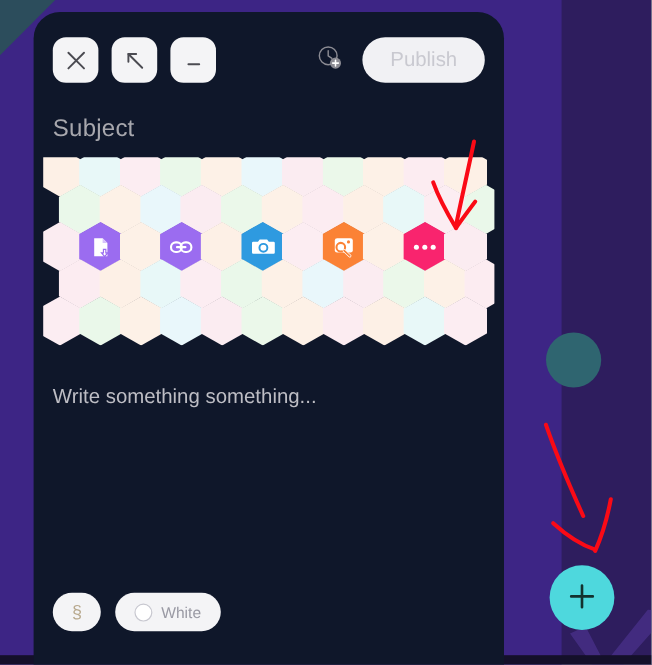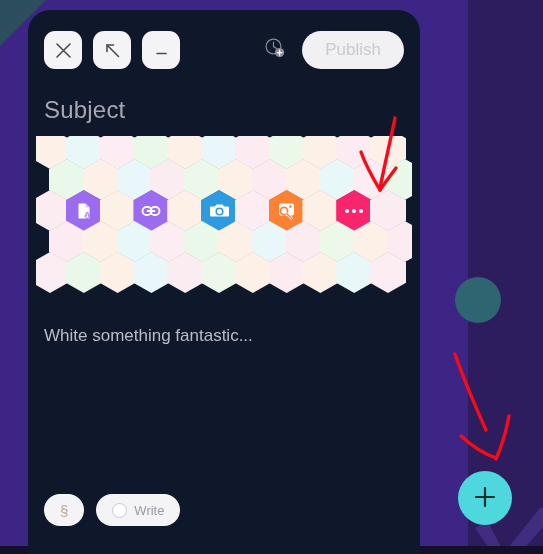--- a/index.html
+++ b/index.html
@@ -106,21 +106,21 @@
     align-items: center;
     justify-content: center;
     border: none;
     cursor: default;
     font-family: "Liberation Sans", sans-serif;
   }
 
   
   .subject {
     padding: 14px 16px 12px 16px;
-    font-size: 24px;
+    font-size: 20px;
     color: #a7a7ad;
     letter-spacing: .2px;
     flex: none;
   }
 
   
   .hexwrap {
     position: relative;
     margin: 0 8px;
     height: 172px;
@@ -348,29 +348,29 @@
         <div class="hex" style="left: 97.4px; top: 116px; background: rgb(233, 247, 251);"></div>
         <div class="hex" style="left: 131.2px; top: 116px; background: rgb(251, 236, 241);"></div>
         <div class="hex" style="left: 165px; top: 116px; background: rgb(235, 248, 234);"></div>
         <div class="hex" style="left: 198.8px; top: 116px; background: rgb(253, 241, 231);"></div>
         <div class="hex" style="left: 232.6px; top: 116px; background: rgb(252, 236, 241);"></div>
         <div class="hex" style="left: 266.4px; top: 116px; background: rgb(253, 240, 230);"></div>
         <div class="hex" style="left: 300.2px; top: 116px; background: rgb(232, 248, 248);"></div>
         <div class="hex" style="left: 334px; top: 116px; background: rgb(252, 237, 242);"></div>
       </div>
 
-    <div class="bodytext">White something fantastic...</div>
+    <div class="bodytext">Write something something...</div>
 
     <div class="footer">
       <div class="chip">
         <span class="sym">§</span>
       </div>
       <div class="chip">
         <span class="dot"></span>
-        <span>Write</span>
+        <span>White</span>
       </div>
     </div>
   </div>
 
   <button class="fab">
     <span>
       <svg width="26" height="26" viewBox="0 0 26 26">
         <path d="M13 4 L13 22 M4 13 L22 13" stroke="#13322f" stroke-width="2.2" stroke-linecap="round"></path>
       </svg>
     </span>

